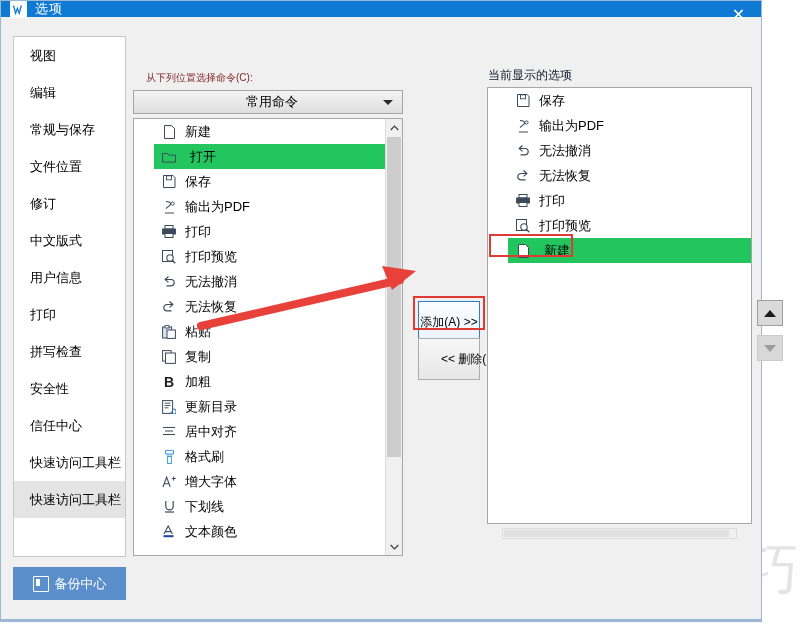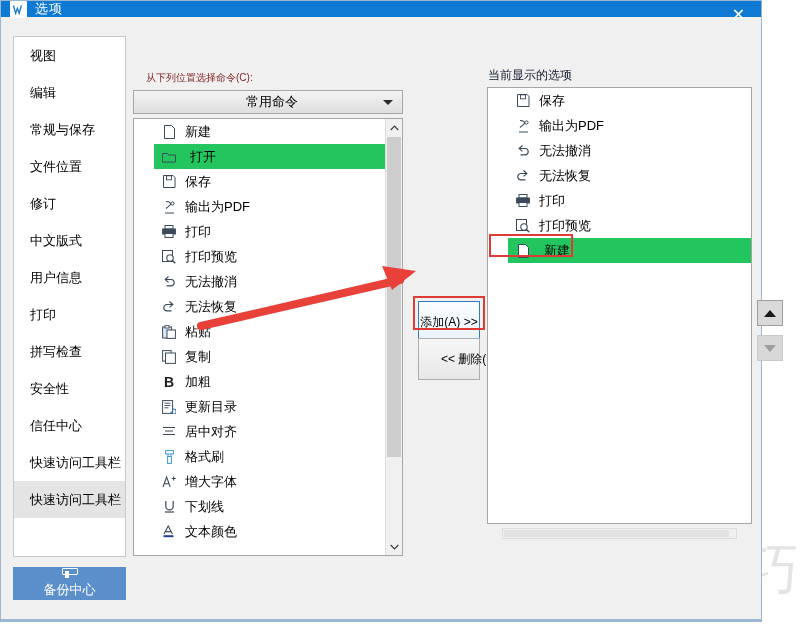--- a/index.html
+++ b/index.html
@@ -67,21 +67,20 @@
   .side-item.selected{ background:#e4e4e4; }
 
   .backup-btn{
     position:absolute; left:12px; top:538px;
     width:113px; height:33px;
     background:#5b8fcc;
     border:1px solid #5b8fcc;
     display:flex; align-items:center; justify-content:center;
     gap:6px; color:#ffffff; font-size:13px; cursor:default;
     box-sizing:border-box;
-    flex-direction:column;
   }
   .backup-ico{
     width:14px;height:14px;border:1.6px solid #fff;border-radius:1px;
     display:inline-block; position:relative;
   }
   .backup-ico:after{
     content:""; position:absolute; left:2px; top:2px; width:4px; height:7px;
     background:#fff;
   }
 

